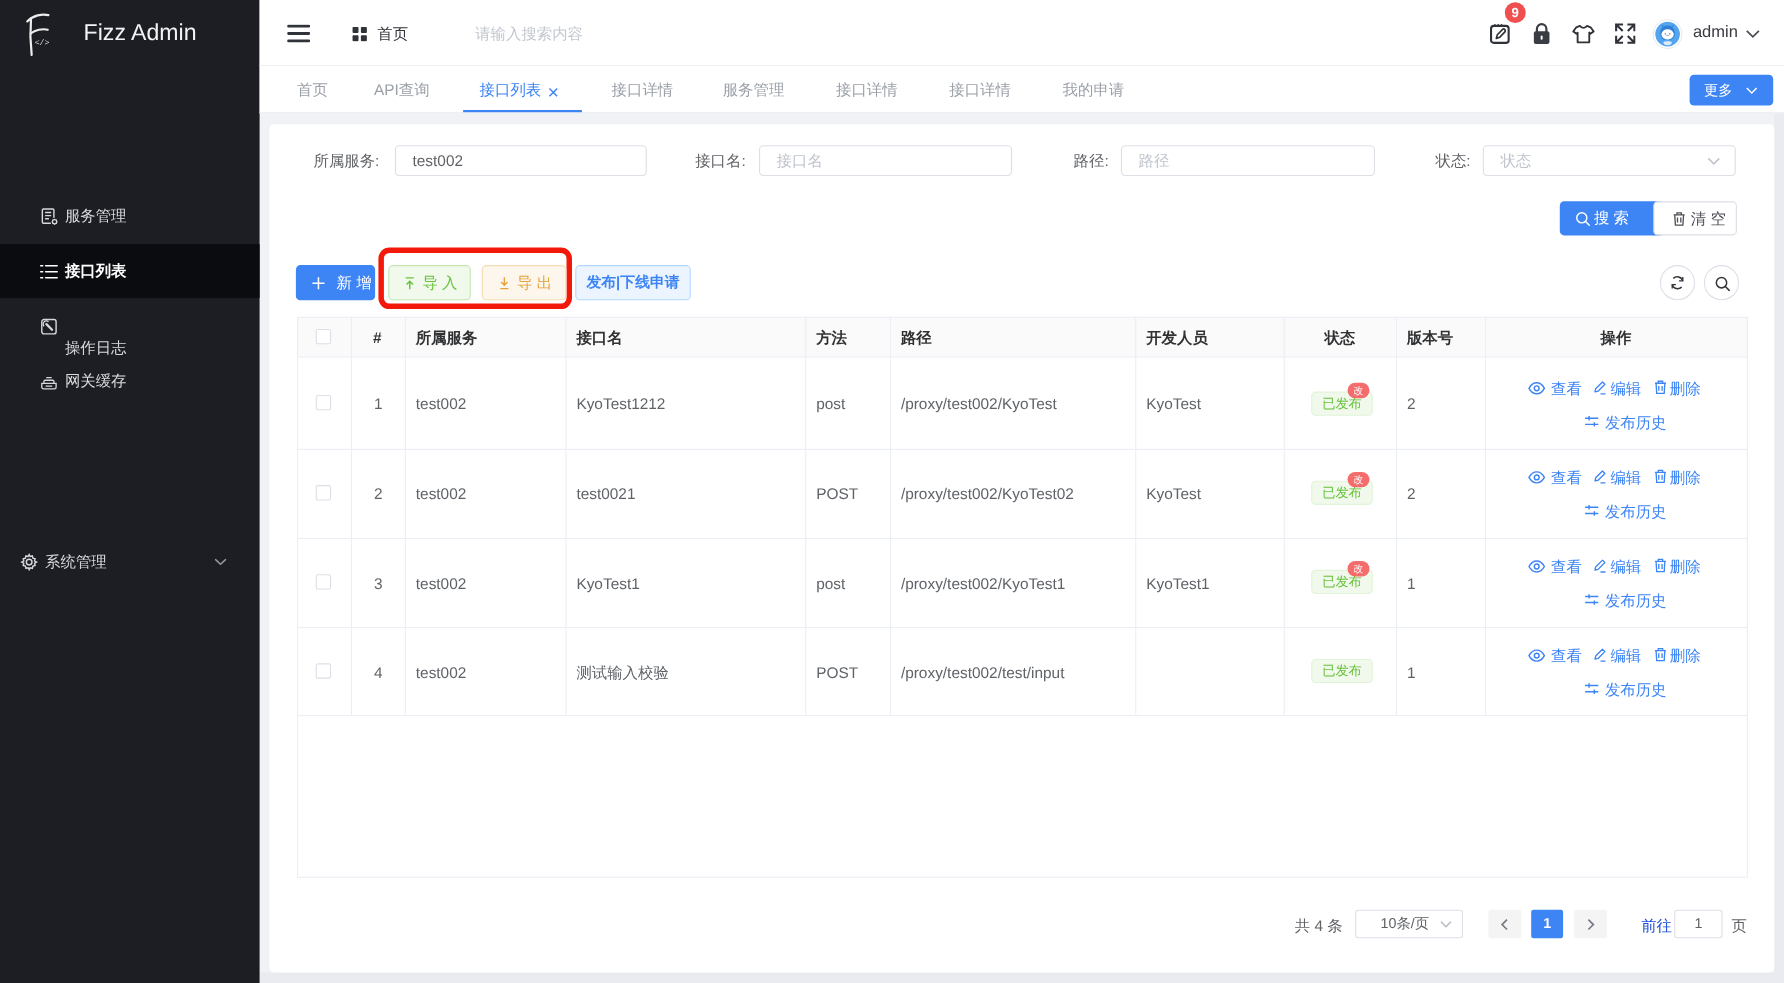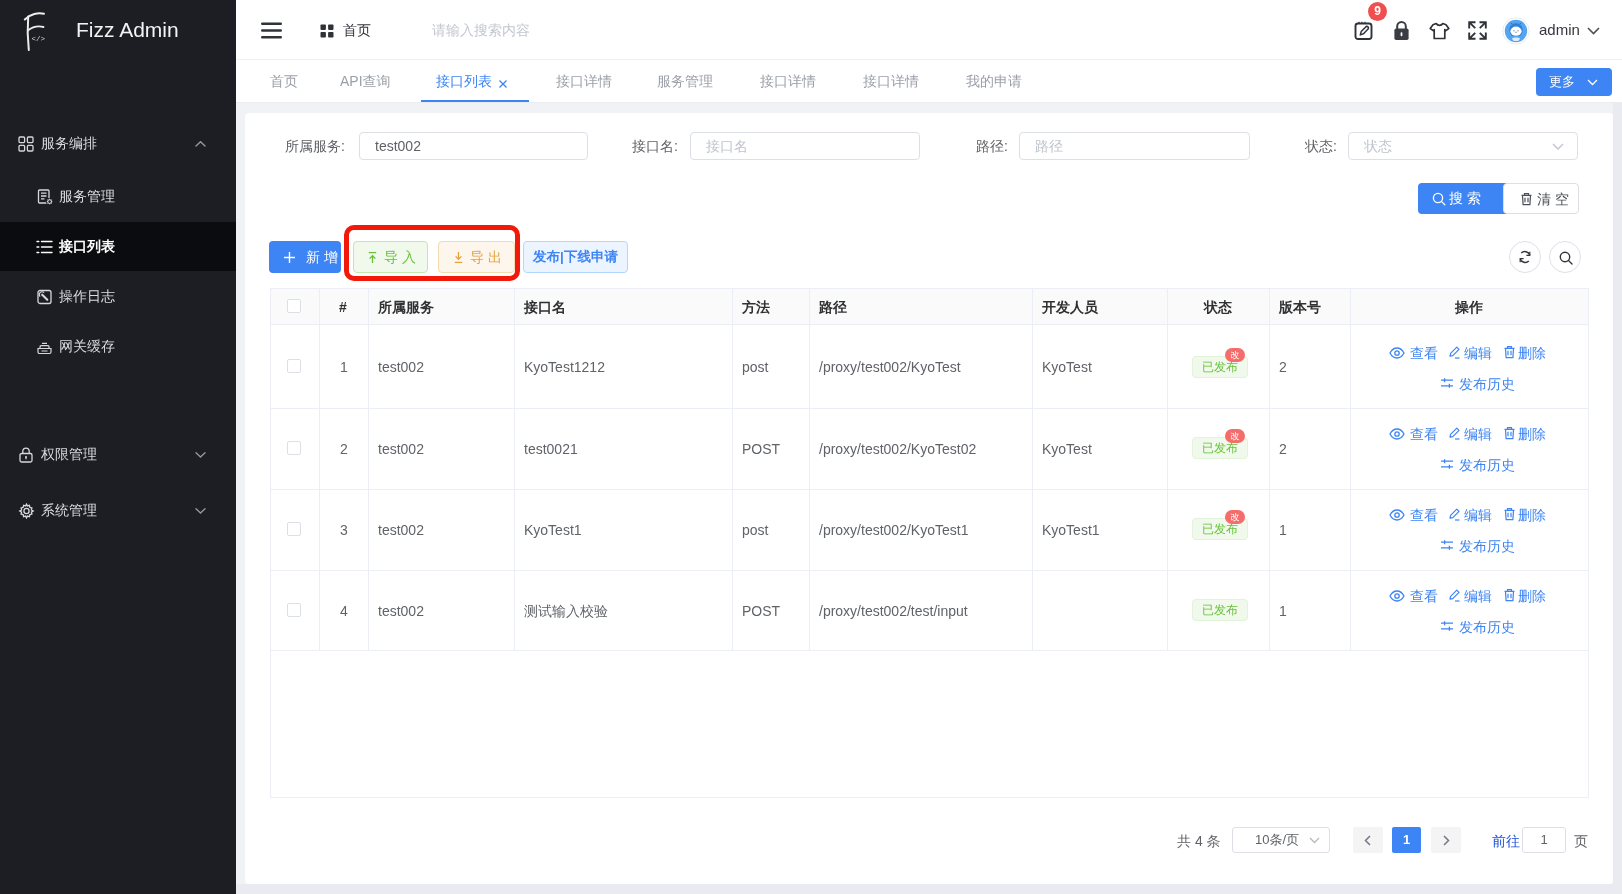--- a/index.html
+++ b/index.html
@@ -53,34 +53,20 @@
   <div id="sidebar">
     <svg class="abs" style="left:22px; top:10px;" width="26" height="42" viewBox="0 0 26 42">
       <path d="M6.2 6.5 C5.6 14 5.4 28 6.8 40" fill="none" stroke="#eceded" stroke-width="2" stroke-linecap="round"></path>
       <path d="M2.8 9.5 C8 4 16.5 2.2 22 3.8" fill="none" stroke="#eceded" stroke-width="2" stroke-linecap="round"></path>
       <path d="M5.8 20.5 C10 17.2 16.5 15.8 21.5 17" fill="none" stroke="#eceded" stroke-width="1.8" stroke-linecap="round"></path>
       <text x="9.5" y="31" font-size="7.5" fill="#d4d5d8" font-family="Liberation Mono, monospace">&lt;/&gt;</text>
     </svg>
     <div class="abs" style="left:76px; top:18px; color:#f2f3f5; font-size:21px;">Fizz Admin</div>
 
 
-    <div class="mi" style="top:116px; height:56px;">
-      <svg class="ic" style="left:18px;" width="16" height="16" viewBox="0 0 16 16">
-          <g fill="none" stroke="#d7d8db" stroke-width="1.3">
-            <rect x="1" y="1" width="5.6" height="5.6" rx="1"></rect>
-            <rect x="9.4" y="1" width="5.6" height="5.6" rx="1"></rect>
-            <rect x="1" y="9.4" width="5.6" height="5.6" rx="1"></rect>
-            <rect x="9.4" y="9.4" width="5.6" height="5.6" rx="1"></rect>
-          </g>
-        </svg>
-      <span class="txt" style="left:41px;">服务编排</span>
-      <svg class="chev" style="right:30px;" width="11" height="7" viewBox="0 0 11 7">
-          <path d="M1 5.5 L5.5 1.2 L10 5.5" fill="none" stroke="#94969c" stroke-width="1.4" stroke-linecap="round"></path>
-        </svg>
-    </div>
 
     <div class="mi" style="top:172px; height:50px;">
       <svg class="ic" style="left:36px;" width="18" height="18" viewBox="0 0 18 18">
           <g fill="none" stroke="#d7d8db" stroke-width="1.3">
             <rect x="2.5" y="2" width="10.5" height="13" rx="1"></rect>
             <path d="M5 5.2 H10.5 M5 8 H10.5 M5 10.8 H8.5"></path>
           </g>
           <circle cx="13.6" cy="13.6" r="3.6" fill="#1d1e23"></circle>
           <circle cx="13.6" cy="13.6" r="1.9" fill="none" stroke="#d7d8db" stroke-width="1.1"></circle>
           <g stroke="#d7d8db" stroke-width="1">
@@ -100,49 +86,35 @@
       <span class="txt" style="left:59px;">接口列表</span>
     </div>
 
     <div class="mi" style="top:271px; height:51px;">
       <svg class="ic" style="left:36px;" width="17" height="17" viewBox="0 0 17 17">
           <rect x="2" y="2" width="13" height="13" rx="2" fill="none" stroke="#d7d8db" stroke-width="1.3"></rect>
           <path d="M6.2 6.2 L11.3 11.3" stroke="#d7d8db" stroke-width="2.1" stroke-linecap="round"></path>
           <path d="M8.1 4.1 A2.7 2.7 0 1 0 4.1 8.1" fill="none" stroke="#d7d8db" stroke-width="1.2"></path>
           <path d="M4 2.6 L4.8 1.6 M6.4 2.6 L7.2 1.6 M8.8 2.6 L9.6 1.6" stroke="#d7d8db" stroke-width="0.9"></path>
         </svg>
-      <span class="txt" style="left:59px;">操作日志</span>
+      <span class="txt" style="left:59px;margin-top:20px;">操作日志</span>
     </div>
 
     <div class="mi" style="top:322px; height:50px;">
       <svg class="ic" style="left:36px;" width="17" height="17" viewBox="0 0 17 17">
           <g fill="none" stroke="#d7d8db" stroke-width="1.2">
             <path d="M2 10 H15 V13.5 C15 14.3 14.3 15 13.5 15 H3.5 C2.7 15 2 14.3 2 13.5 Z"></path>
             <path d="M4 10 V8.2 C4 7.6 4.4 7.2 5 7.2 H12 C12.6 7.2 13 7.6 13 8.2 V10"></path>
             <path d="M6 4.8 H11 M5.5 12.5 H11.5"></path>
           </g>
         </svg>
       <span class="txt" style="left:59px;">网关缓存</span>
     </div>
 
 
-    <div class="mi" style="top:427px; height:56px;">
-      <svg class="ic" style="left:18px;" width="16" height="17" viewBox="0 0 16 17">
-          <g fill="none" stroke="#d7d8db" stroke-width="1.3">
-            <rect x="2" y="7" width="12" height="8.5" rx="1.5"></rect>
-            <path d="M4.8 7 V4.8 C4.8 3 6.2 1.6 8 1.6 C9.8 1.6 11.2 3 11.2 4.8 V7"></path>
-          </g>
-          <circle cx="8" cy="10.6" r="1" fill="#d7d8db"></circle>
-          <path d="M8 10.8 V12.8" stroke="#d7d8db" stroke-width="1.2"></path>
-        </svg>
-      <span class="txt" style="left:41px;">权限管理</span>
-      <svg class="chev" style="right:30px;" width="11" height="7" viewBox="0 0 11 7">
-          <path d="M1 1.2 L5.5 5.5 L10 1.2" fill="none" stroke="#94969c" stroke-width="1.4" stroke-linecap="round"></path>
-        </svg>
-    </div>
 
     <div class="mi" style="top:483px; height:56px;">
       <svg class="ic" style="left:18px;" width="17" height="17" viewBox="0 0 17 17">
           <g fill="none" stroke="#d7d8db" stroke-width="1.3">
             <circle cx="8.5" cy="8.5" r="2.6"></circle>
             <path d="M8.5 1.6 L9.4 3.4 L11.4 2.9 L11.9 4.9 L13.9 5.4 L13.4 7.4 L15.2 8.5 L13.4 9.6 L13.9 11.6 L11.9 12.1 L11.4 14.1 L9.4 13.6 L8.5 15.4 L7.6 13.6 L5.6 14.1 L5.1 12.1 L3.1 11.6 L3.6 9.6 L1.8 8.5 L3.6 7.4 L3.1 5.4 L5.1 4.9 L5.6 2.9 L7.6 3.4 Z"></path>
           </g>
         </svg>
       <span class="txt" style="left:41px;">系统管理</span>
       <svg class="chev" style="right:30px;" width="11" height="7" viewBox="0 0 11 7">

